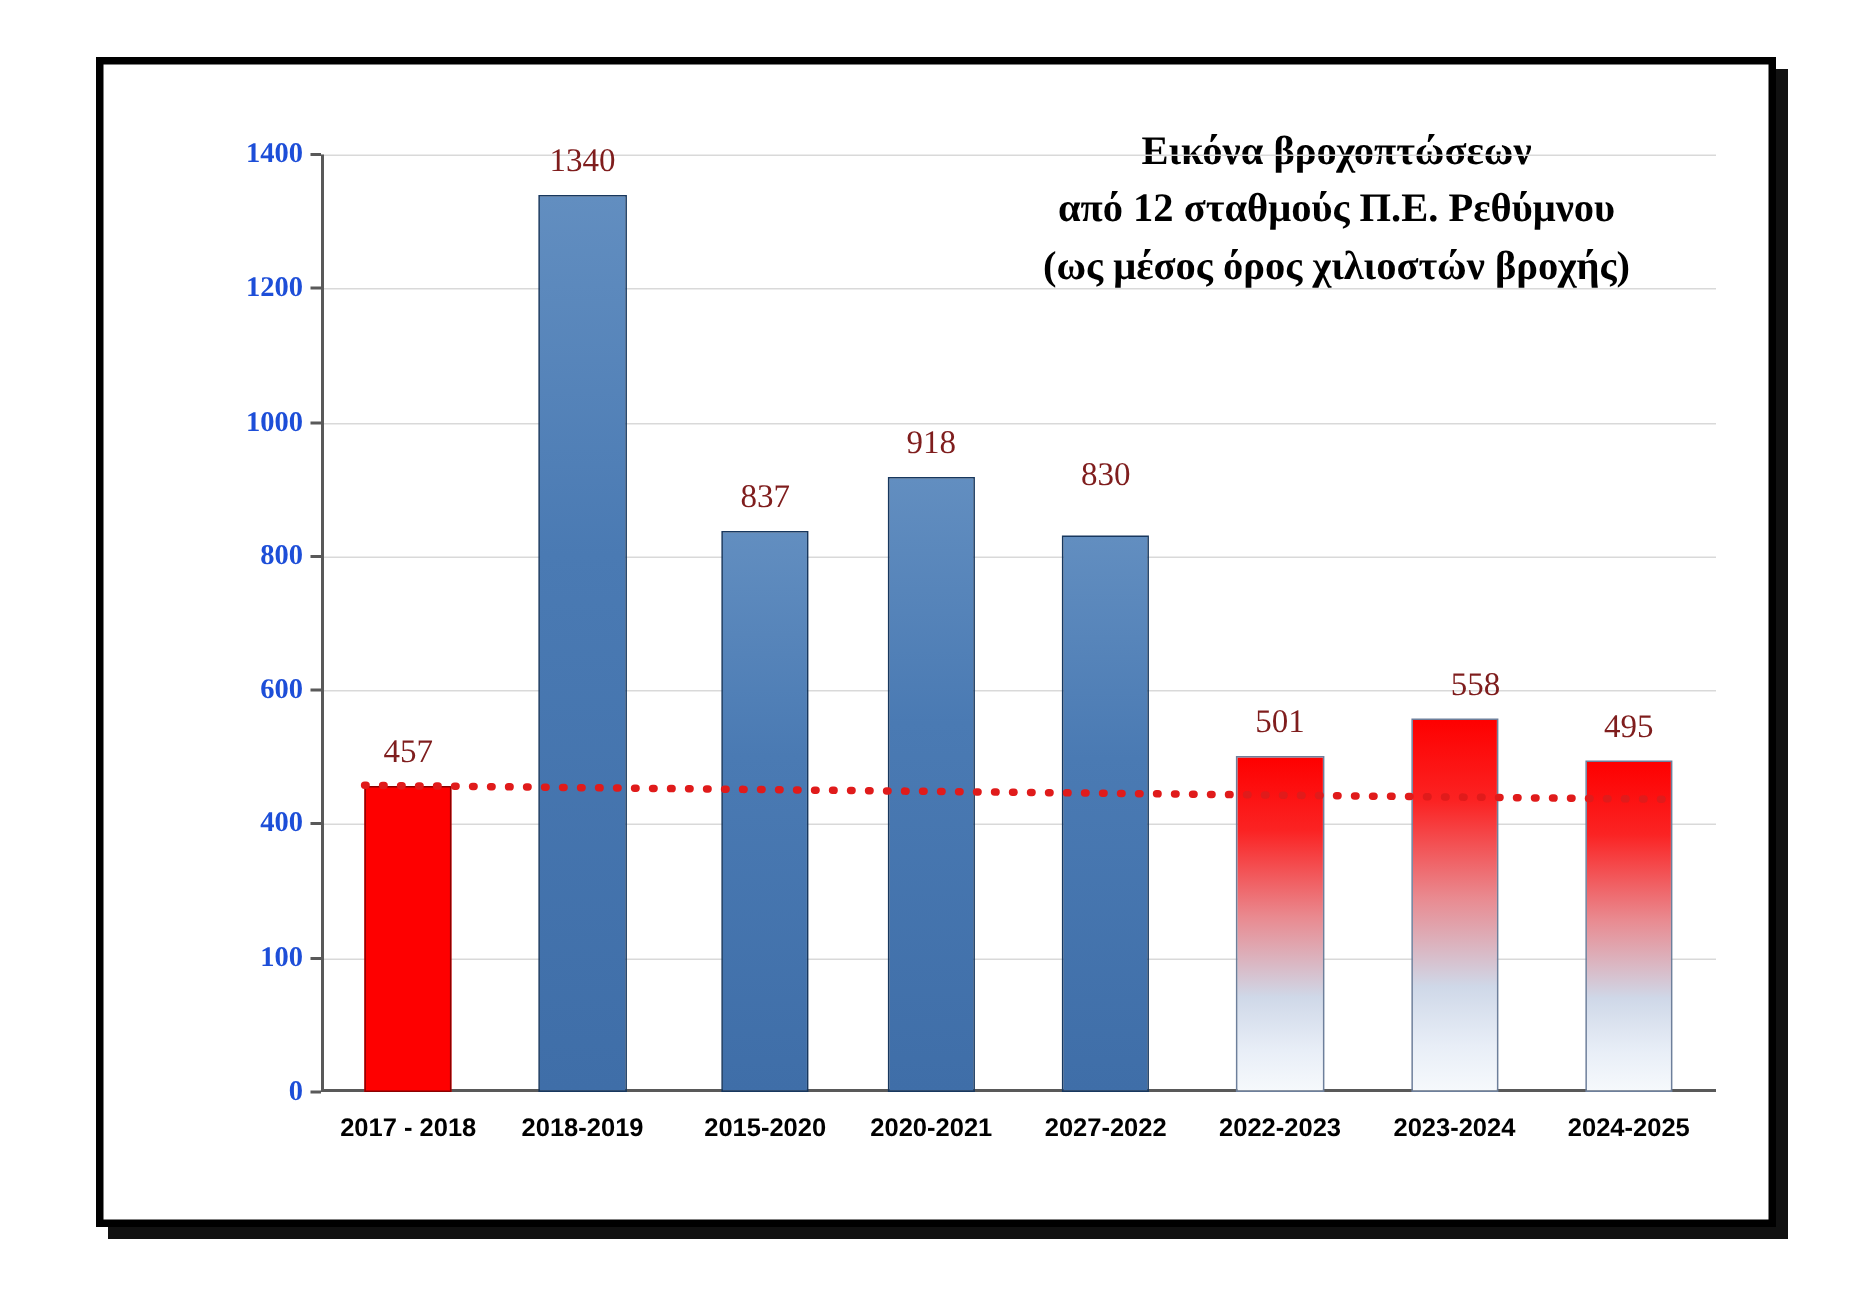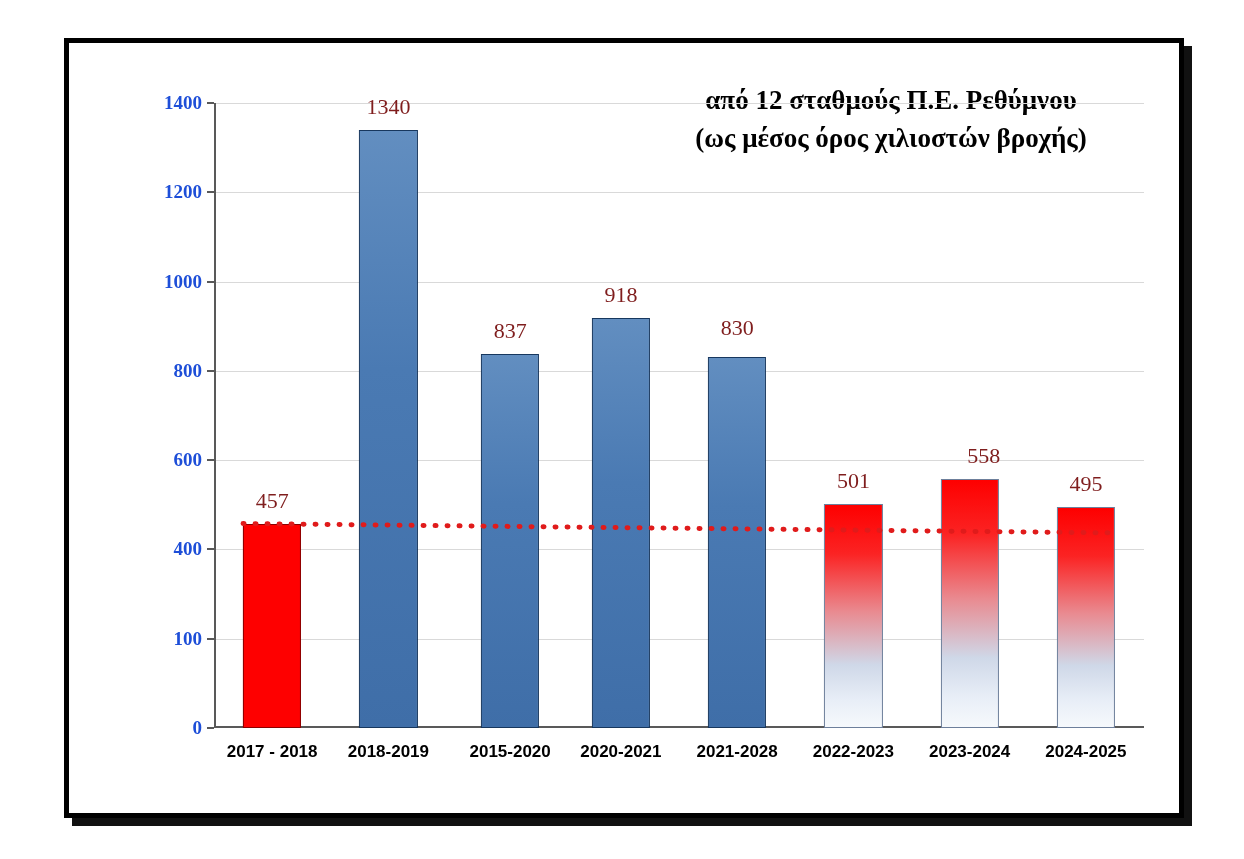--- a/index.html
+++ b/index.html
@@ -154,20 +154,21 @@
     display: block;
     white-space: nowrap;
   }
 </style>
 </head>
 <body>
 
 <div id="chart-frame">
 
   <div id="chart-title-block">
+    <span class="title-line">Εικόνα βροχοπτώσεων</span>
     <span class="title-line">από 12 σταθμούς Π.Ε. Ρεθύμνου</span>
     <span class="title-line">(ως μέσος όρος χιλιοστών βροχής)</span>
   </div>
 
   <div id="plot-area">
     <div id="gridlines">
         <div class="gridline" style="top: 535.714px;"></div>
         <div class="gridline" style="top: 446.429px;"></div>
         <div class="gridline" style="top: 357.143px;"></div>
         <div class="gridline" style="top: 267.857px;"></div>
@@ -211,22 +212,22 @@
           <div class="bar-value" style="bottom: 383.661px;">837</div>
           <div class="x-tick-label">2015-2020</div>
         </div>
         <div class="bar-slot" style="left: 348.75px; width: 116.25px;">
           <div class="bar blue" style="width: 58.125px; height: 409.821px;"></div>
           <div class="bar-value" style="bottom: 419.821px;">918</div>
           <div class="x-tick-label">2020-2021</div>
         </div>
         <div class="bar-slot" style="left: 465px; width: 116.25px;">
           <div class="bar blue" style="width: 58.125px; height: 370.536px;"></div>
-          <div class="bar-value" style="bottom: 387px;">830</div>
-          <div class="x-tick-label">2021-2028</div>
+          <div class="bar-value" style="bottom: 399px;">830</div>
+          <div class="x-tick-label">2027-2022</div>
         </div>
         <div class="bar-slot" style="left: 581.25px; width: 116.25px;">
           <div class="bar redfade" style="width: 58.125px; height: 223.661px;"></div>
           <div class="bar-value" style="bottom: 233.661px;">501</div>
           <div class="x-tick-label">2022-2023</div>
         </div>
         <div class="bar-slot" style="left: 697.5px; width: 116.25px;">
           <div class="bar redfade" style="width: 58.125px; height: 249.107px;"></div>
           <div class="bar-value" style="bottom: 259.107px; margin-left: 14px;">558</div>
           <div class="x-tick-label">2023-2024</div>

